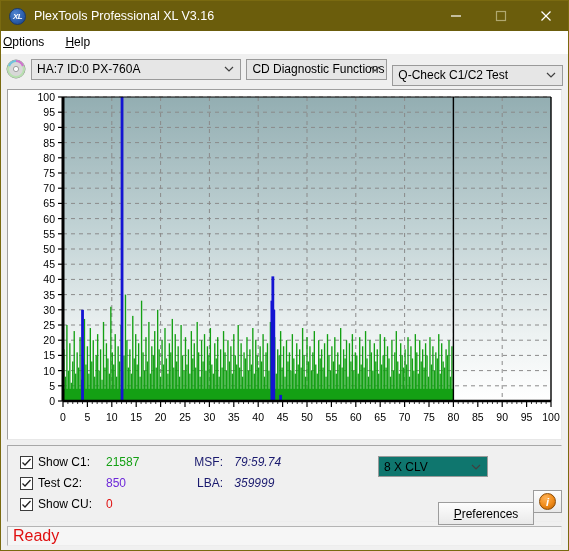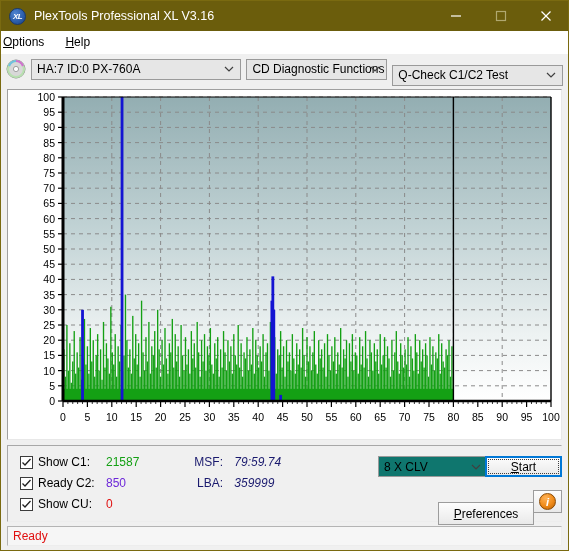--- a/index.html
+++ b/index.html
@@ -247,21 +247,21 @@
     background: #f6f6f6;
     border: 1px solid #b4b4b4;
     border-right-color: #ededed;
     border-bottom-color: #ededed;
     box-sizing: border-box;
     display: flex;
     align-items: center;
     padding-left: 5px;
     flex: 0 0 auto;
   }
-  .status-text { font-size: 12px; color: #e01010; }
+  .status-text { font-size: 16px; color: #e01010; }
 </style>
 </head>
 <body>
 
 <div id="app">
 
   <div class="titlebar">
     <div class="app-icon">XL</div>
     <div class="title-text">PlexTools Professional XL V3.16</div>
     <div class="win-btns">
@@ -813,21 +813,21 @@
       <span class="chk-label">Show C1:</span>
       <span class="chk-val" style="color:#14a014">21587</span>
     </div>
 
     <div class="chk-row" style="left:12px; top:30px;">
       <span class="chk-box">
         <svg width="9" height="9" viewBox="0 0 9 9">
             <path d="M0.5 4.5 L3 7 L8.5 1" fill="none" stroke="#202020" stroke-width="1.3"></path>
           </svg>
       </span>
-      <span class="chk-label">Ready C2:</span>
+      <span class="chk-label">Test C2:</span>
       <span class="chk-val" style="color:#6d28d9">850</span>
     </div>
 
     <div class="chk-row" style="left:12px; top:51px;">
       <span class="chk-box">
         <svg width="9" height="9" viewBox="0 0 9 9">
             <path d="M0.5 4.5 L3 7 L8.5 1" fill="none" stroke="#202020" stroke-width="1.3"></path>
           </svg>
       </span>
       <span class="chk-label">Show CU:</span>
@@ -843,24 +843,20 @@
       <span class="stat-val">359999</span>
     </div>
 
     <div class="speed-combo">
       <span>8 X CLV</span>
       <svg class="caret" width="10" height="7" viewBox="0 0 10 7">
           <path d="M1 1.5 L5 5.5 L9 1.5" fill="none" stroke="#404040" stroke-width="1.2"></path>
         </svg>
     </div>
 
-    <div class="btn btn-start">
-      <span class="inner-focus"></span>
-      <span><u>S</u><span>tart</span></span>
-    </div>
 
     <div class="btn btn-prefs">
       <span><u>P</u><span>references</span></span>
     </div>
 
     <div class="btn btn-info">
       <span class="info-circle">i</span>
     </div>
   </div>
 

